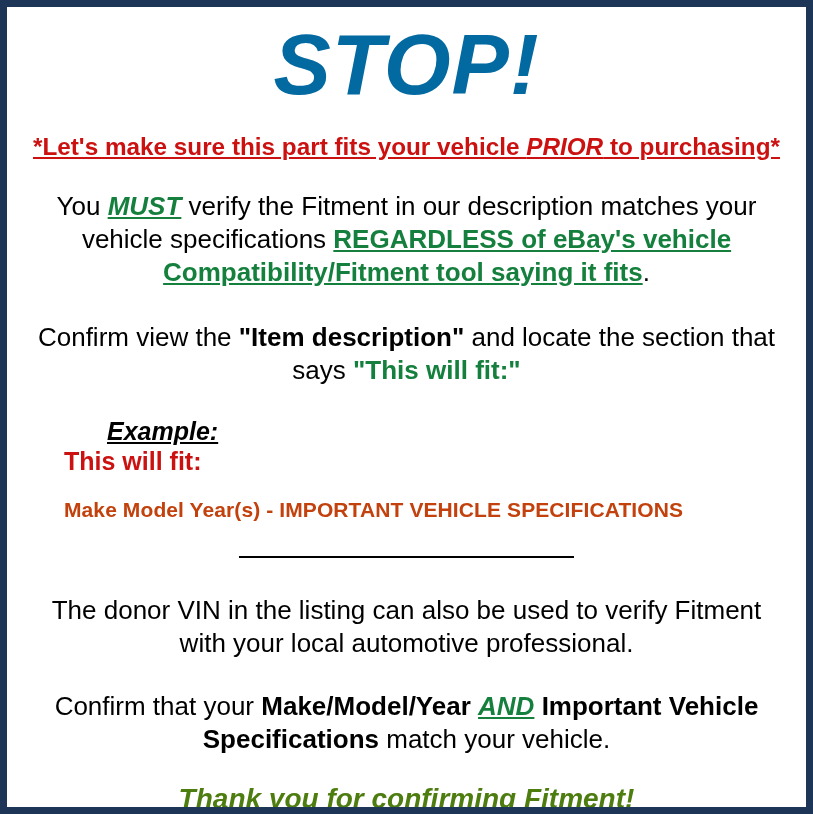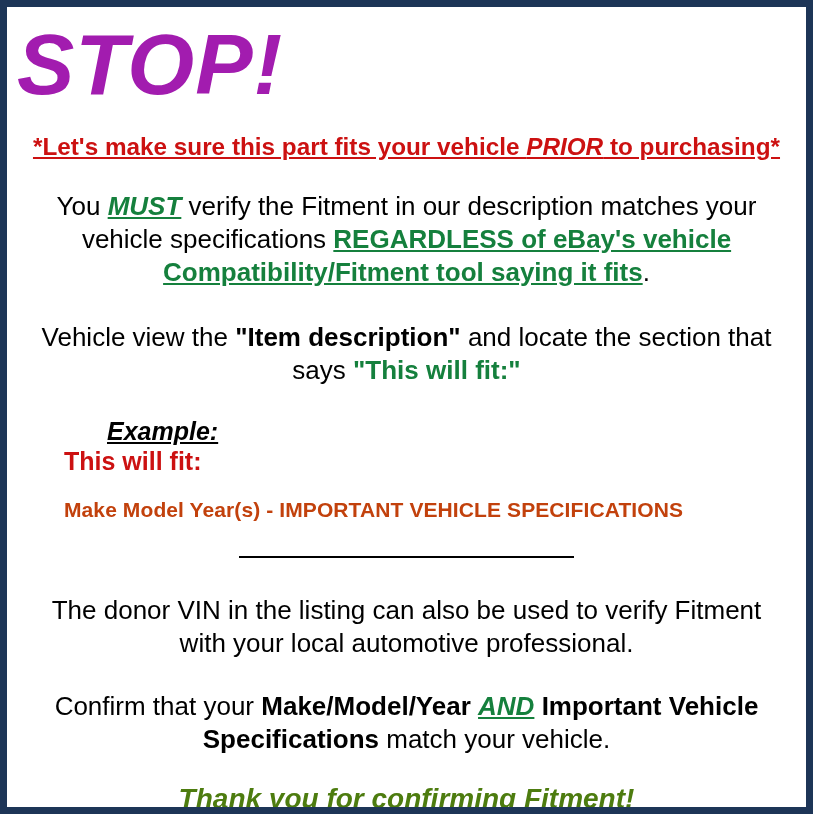--- a/index.html
+++ b/index.html
@@ -25,22 +25,22 @@
     left: 0;
     top: 0;
     right: 0;
     bottom: 0;
     background: #ffffff;
     padding: 0 10px;
     box-sizing: border-box;
   }
 
   .stop-title {
-    text-align: left;
-    color: #a21caf;
+    text-align: center;
+    color: #0369a1;
     font-weight: bold;
     font-style: italic;
     font-size: 86px;
     line-height: 1;
     letter-spacing: 1px;
     margin: 14px 0 0 0;
     padding: 0;
   }
 
   .subtitle {
@@ -132,21 +132,21 @@
 
 <div class="notice-frame">
   <div class="notice-inner">
 
     <div class="stop-title">STOP!</div>
 
     <div class="subtitle"><span>*Let's make sure this part fits your vehicle </span><span class="ital">PRIOR</span><span> to purchasing*</span></div>
 
     <div class="para para-must"><span>You </span><span class="red-bold u i">MUST</span><span> verify the Fitment in our description matches your vehicle specifications </span><span class="red-bold u">REGARDLESS of eBay's vehicle Compatibility/Fitment tool saying it fits</span><span>.</span></div>
 
-    <div class="para para-view"><span>Vehicle view the </span><span class="b">"Item description"</span><span> and locate the section that says </span><span class="red-bold">"This will fit:"</span></div>
+    <div class="para para-view"><span>Confirm view the </span><span class="b">"Item description"</span><span> and locate the section that says </span><span class="red-bold">"This will fit:"</span></div>
 
     <div class="example-block">
       <div><span class="example-label">Example:</span></div>
       <div class="example-fit">This will fit:</div>
       <div class="example-spec">Make Model Year(s) - IMPORTANT VEHICLE SPECIFICATIONS</div>
     </div>
 
     <div class="divider-wrap">
       <span class="divider"></span>
     </div>

